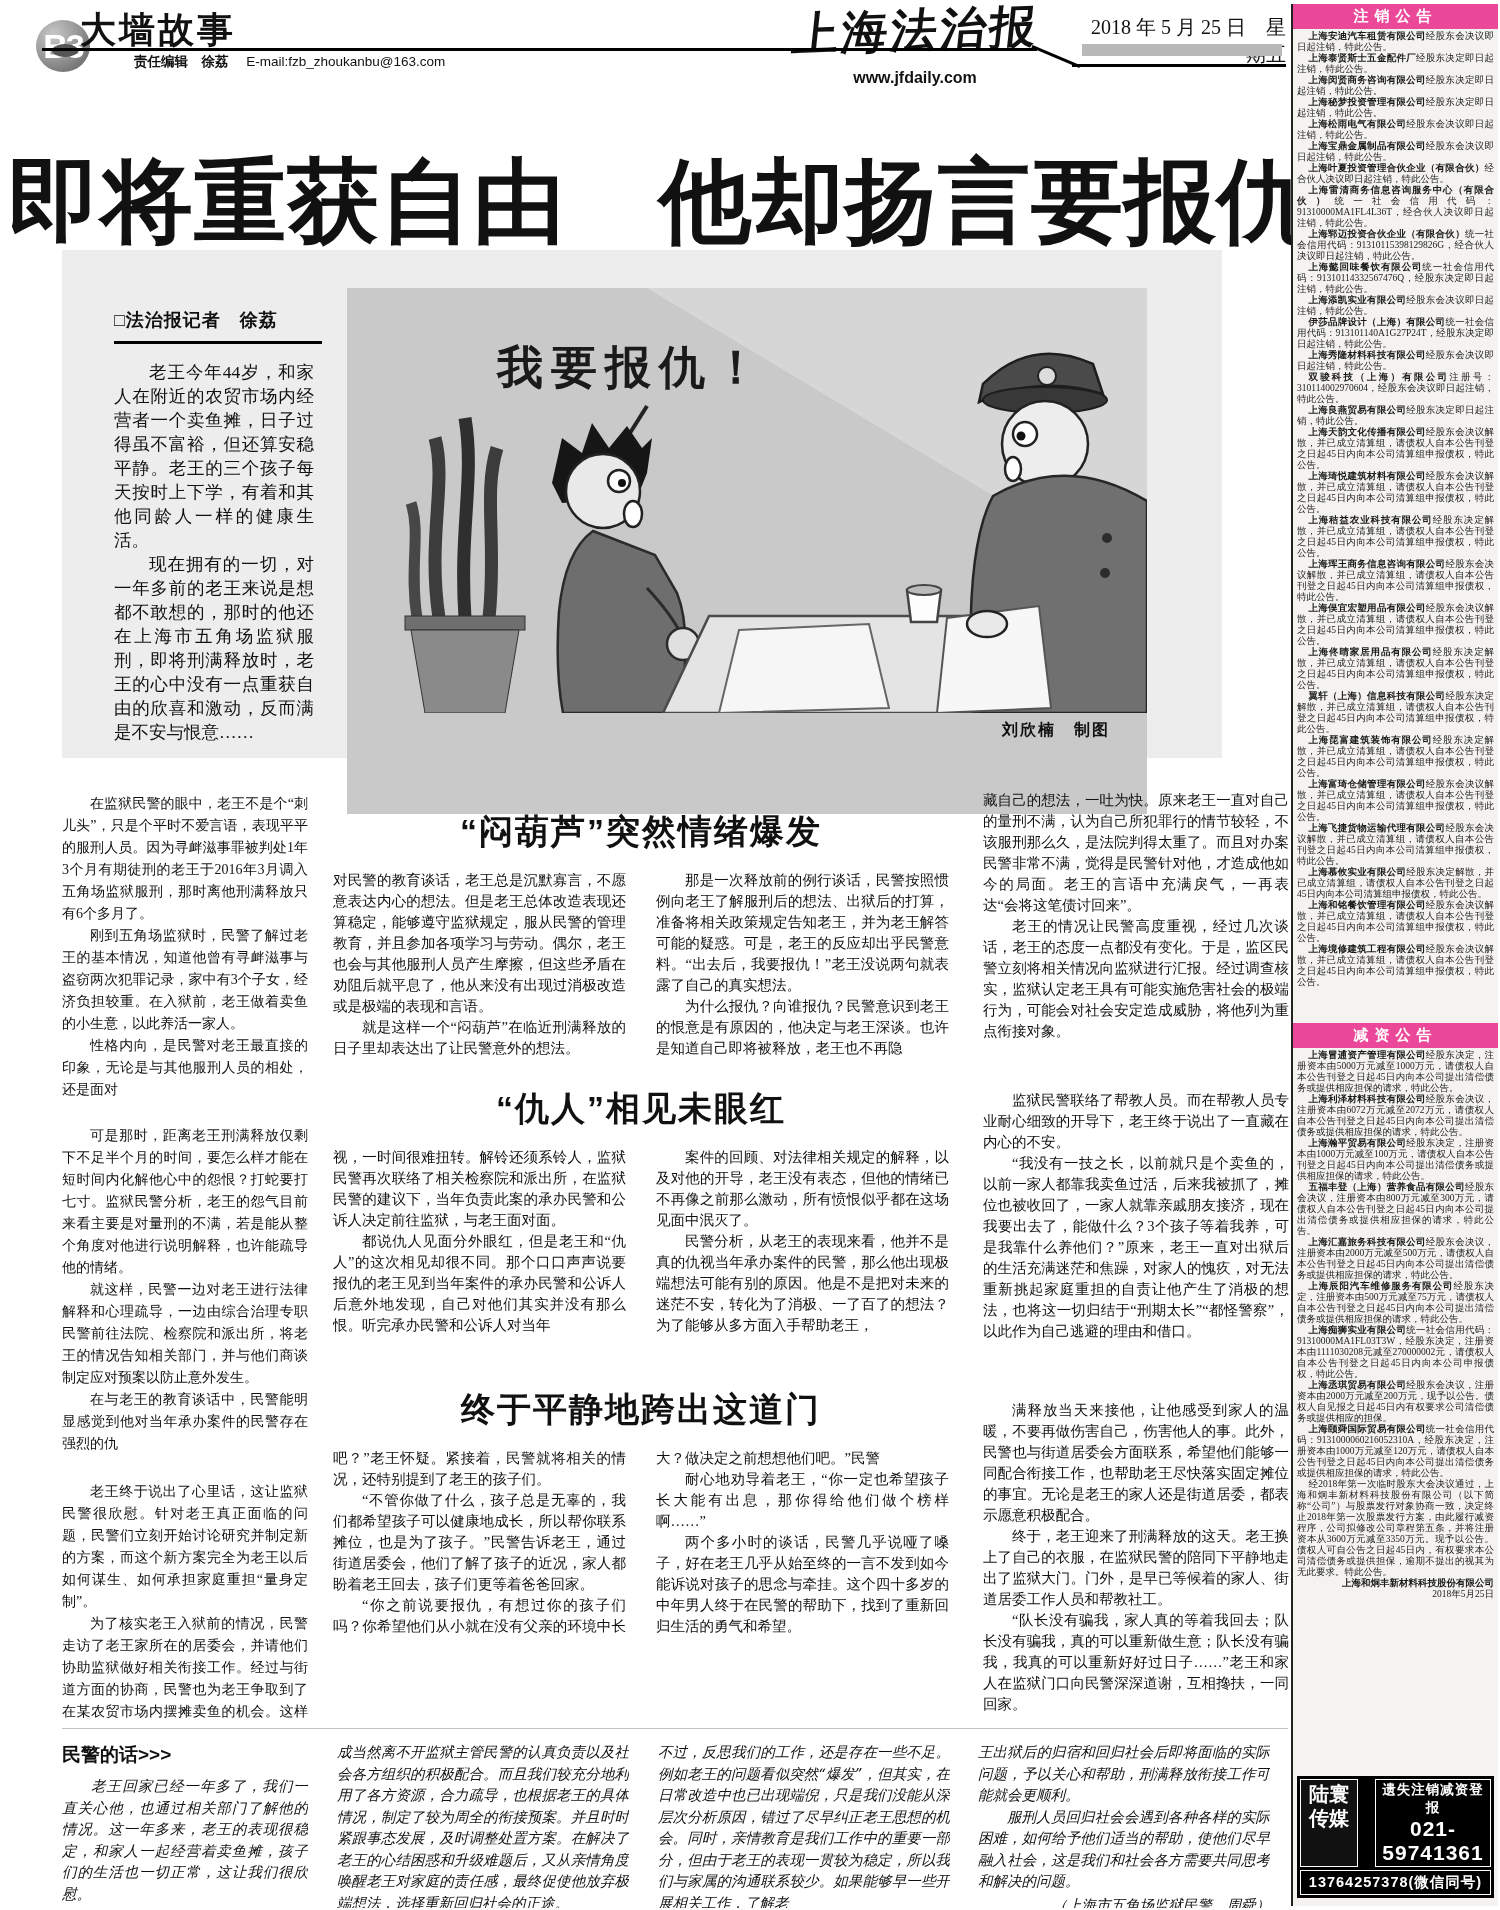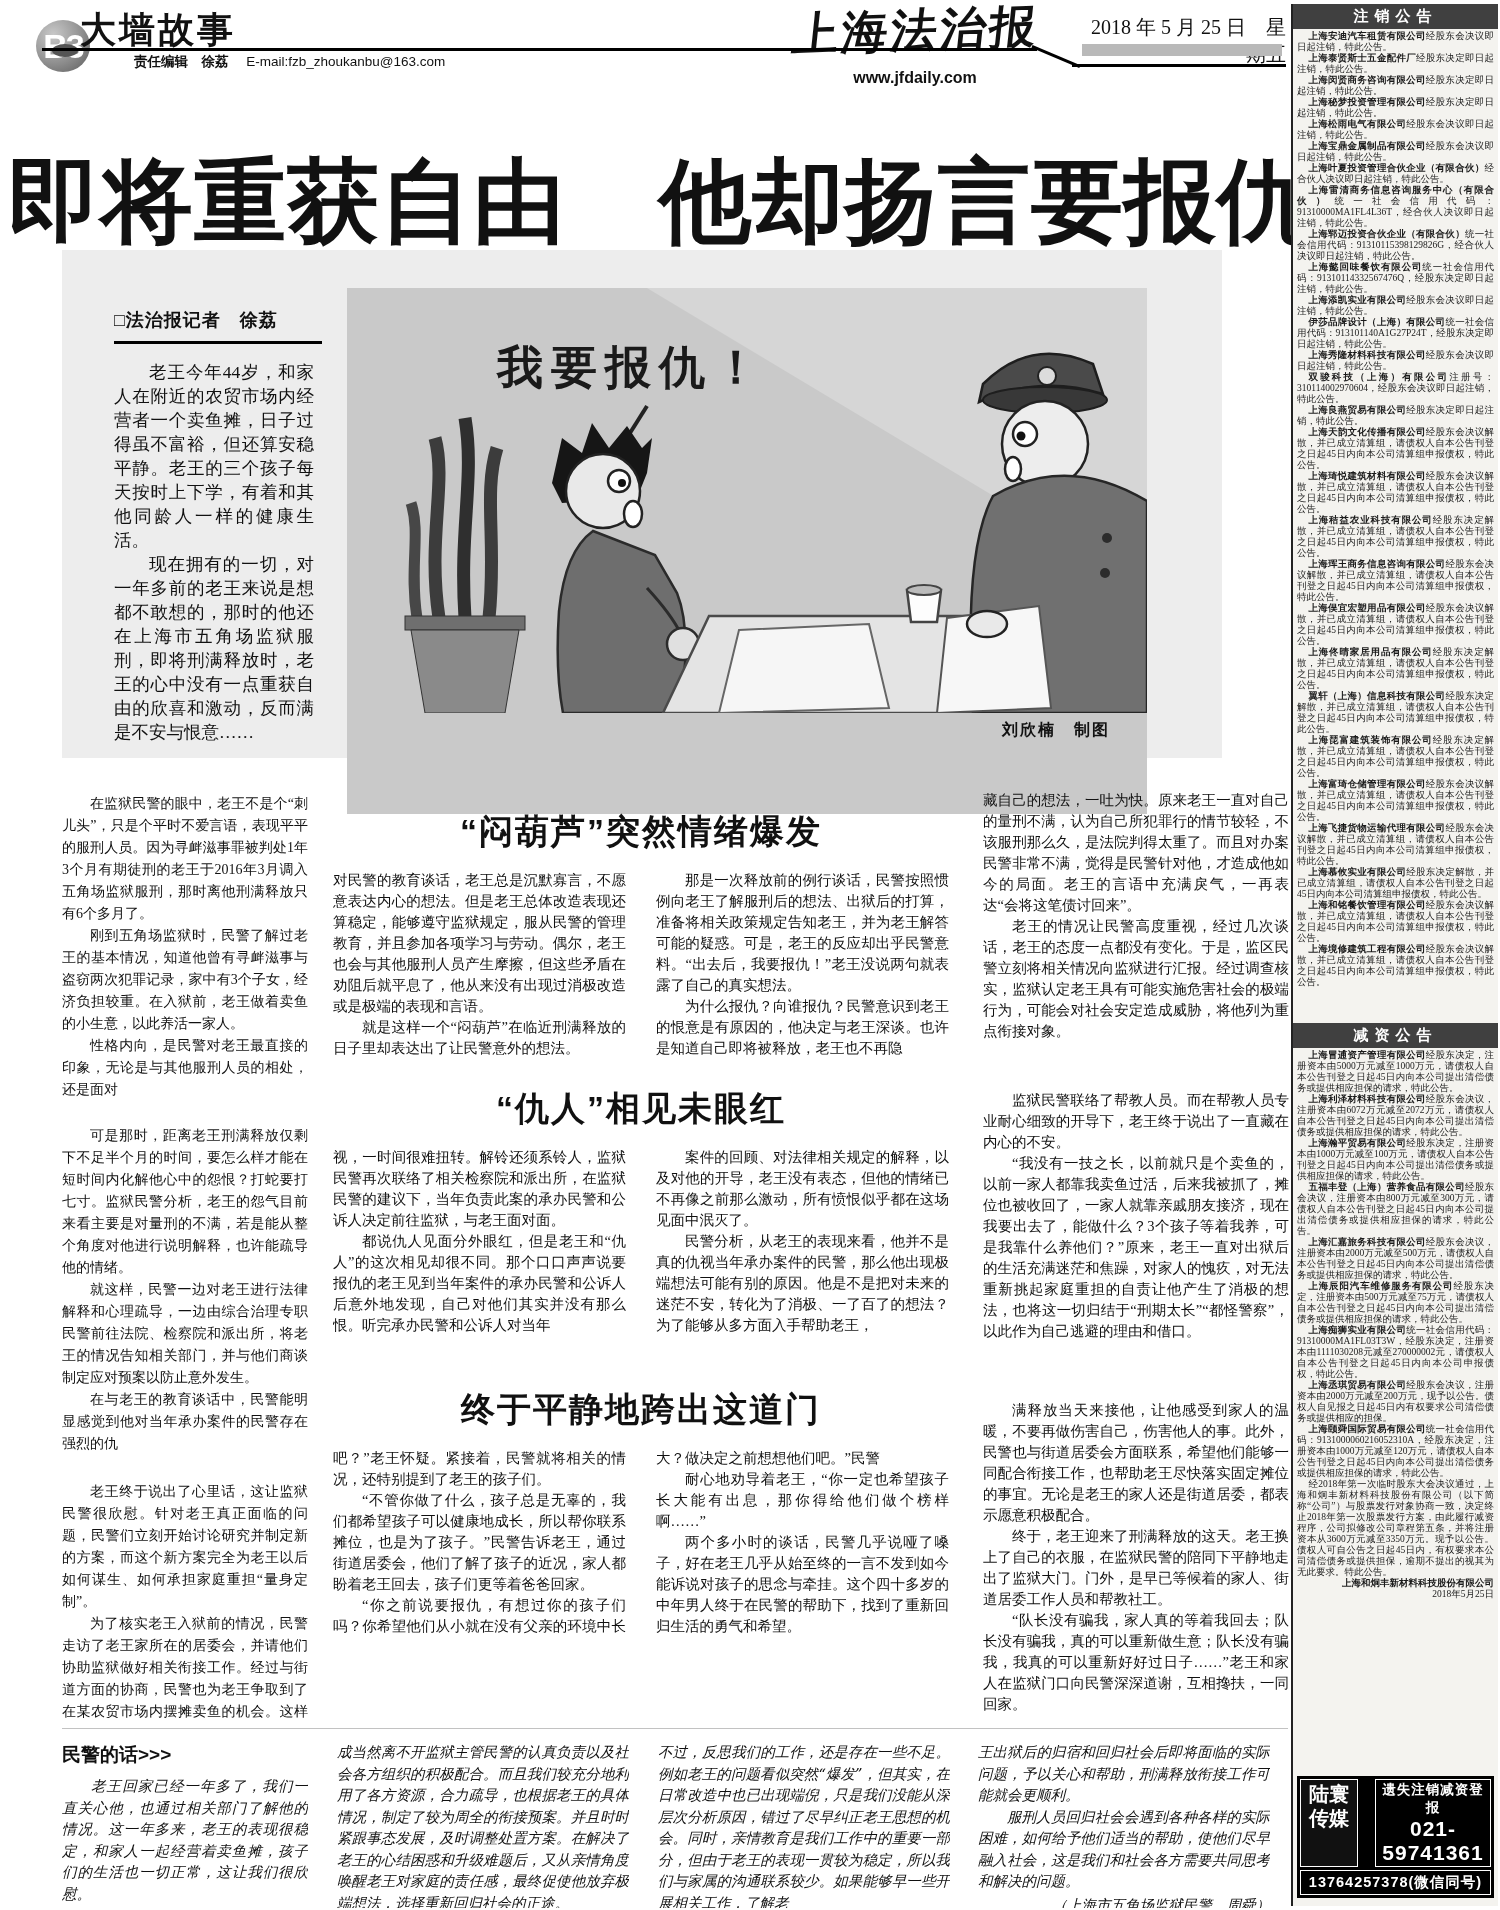--- a/index.html
+++ b/index.html
@@ -58,21 +58,21 @@
   .commentary-col{position:absolute;top:1742px;height:166px;overflow:hidden;font-style:italic;
                   font-size:14.5px;line-height:21.5px;text-align:justify;font-family:"DejaVu Serif",serif;}
   .cc1{left:62px;width:246px;} .cc2{left:337px;width:292px;} .cc3{left:658px;width:292px;} .cc4{left:978px;width:292px;}
   .commentary-title{font:900 19px "Liberation Sans",sans-serif;font-style:normal;margin-bottom:8px;}
   .commentary-col .para{display:block;text-indent:2em;}
   .cc2 .para:first-child,.cc3 .para:first-child,.cc4 .para:first-child{text-indent:0;}
   .signature{text-align:right;font-style:italic;margin-top:2px;}
   
   .ads{position:absolute;left:1291px;top:4px;width:207px;height:1902px;background:#f4f3ef;
        border-left:2px solid #222;box-sizing:border-box;}
-  .ads-bar{background:#404040;color:#fff;font:700 15px "Liberation Sans",sans-serif;
+  .ads-bar{background:#ec4899;color:#fff;font:700 15px "Liberation Sans",sans-serif;
            text-align:center;letter-spacing:6px;padding:3px 0;}
   .ads-body{padding:2px 4px;font-size:9.5px;line-height:11px;text-align:justify;color:#1a1a1a;overflow:hidden;}
   .ab1{height:990px;} .ab2{height:700px;}
   .ad-item{display:block;text-indent:1.2em;}
   .ad-item b{font-weight:700;}
   .ads-signer{display:block;text-align:right;font-weight:700;}
   .ads-date{display:block;text-align:right;}
   .contact{position:absolute;left:4px;right:4px;bottom:8px;background:#000;padding:3px;}
   .contact-row1{display:flex;gap:17px;}
   .contact-brand{background:#111;color:#fff;font:900 20px "Liberation Sans",sans-serif;

